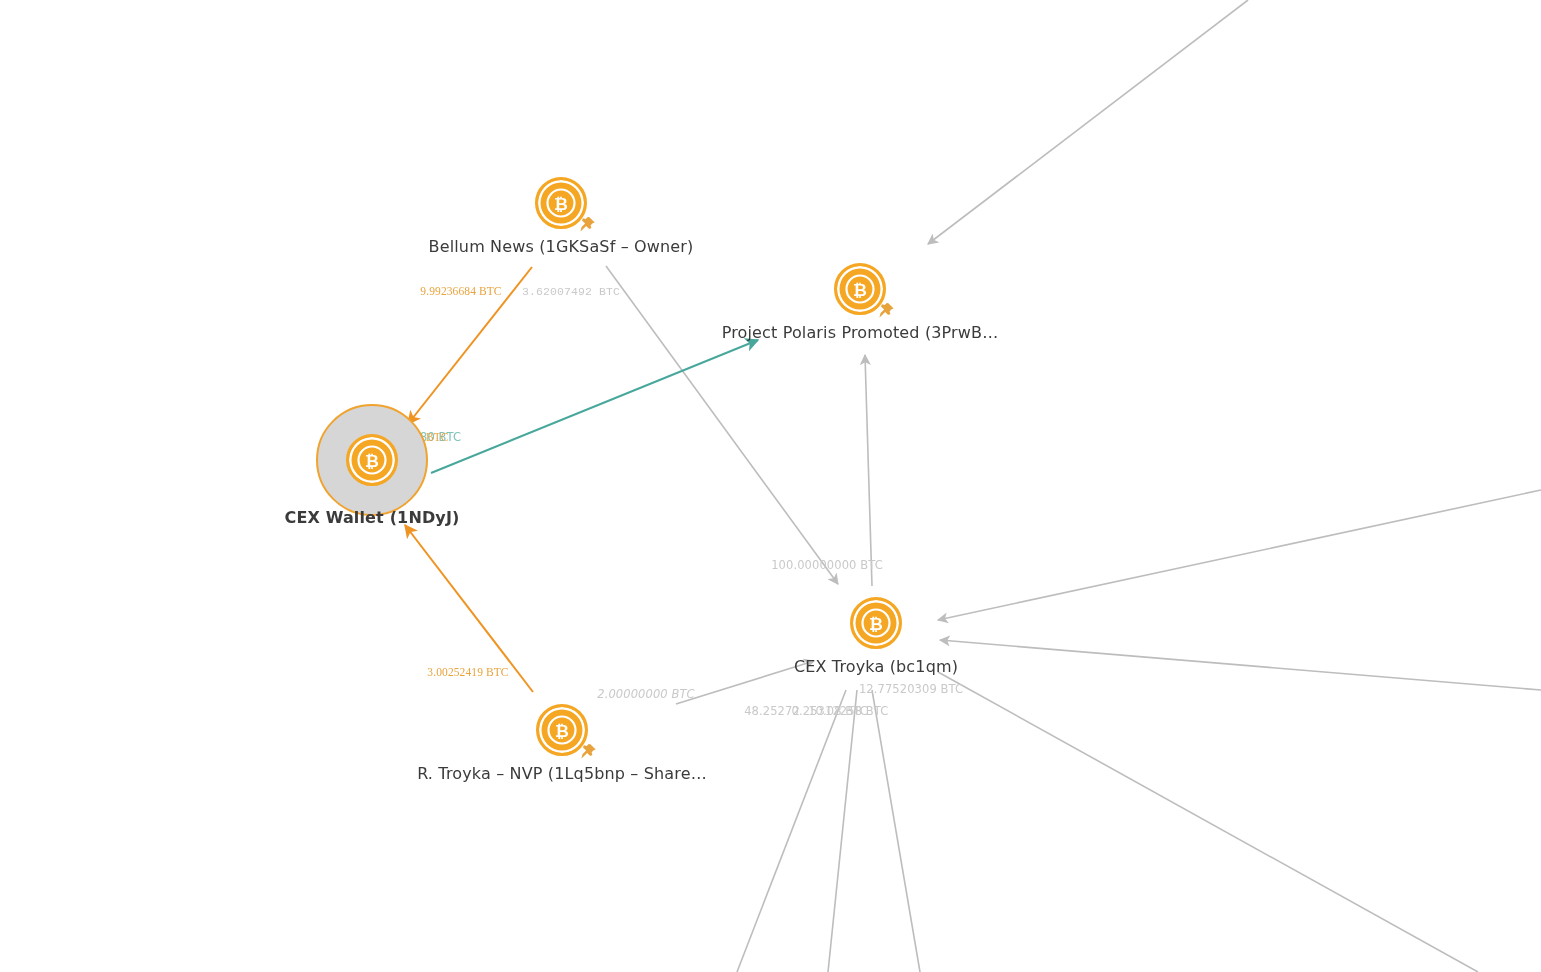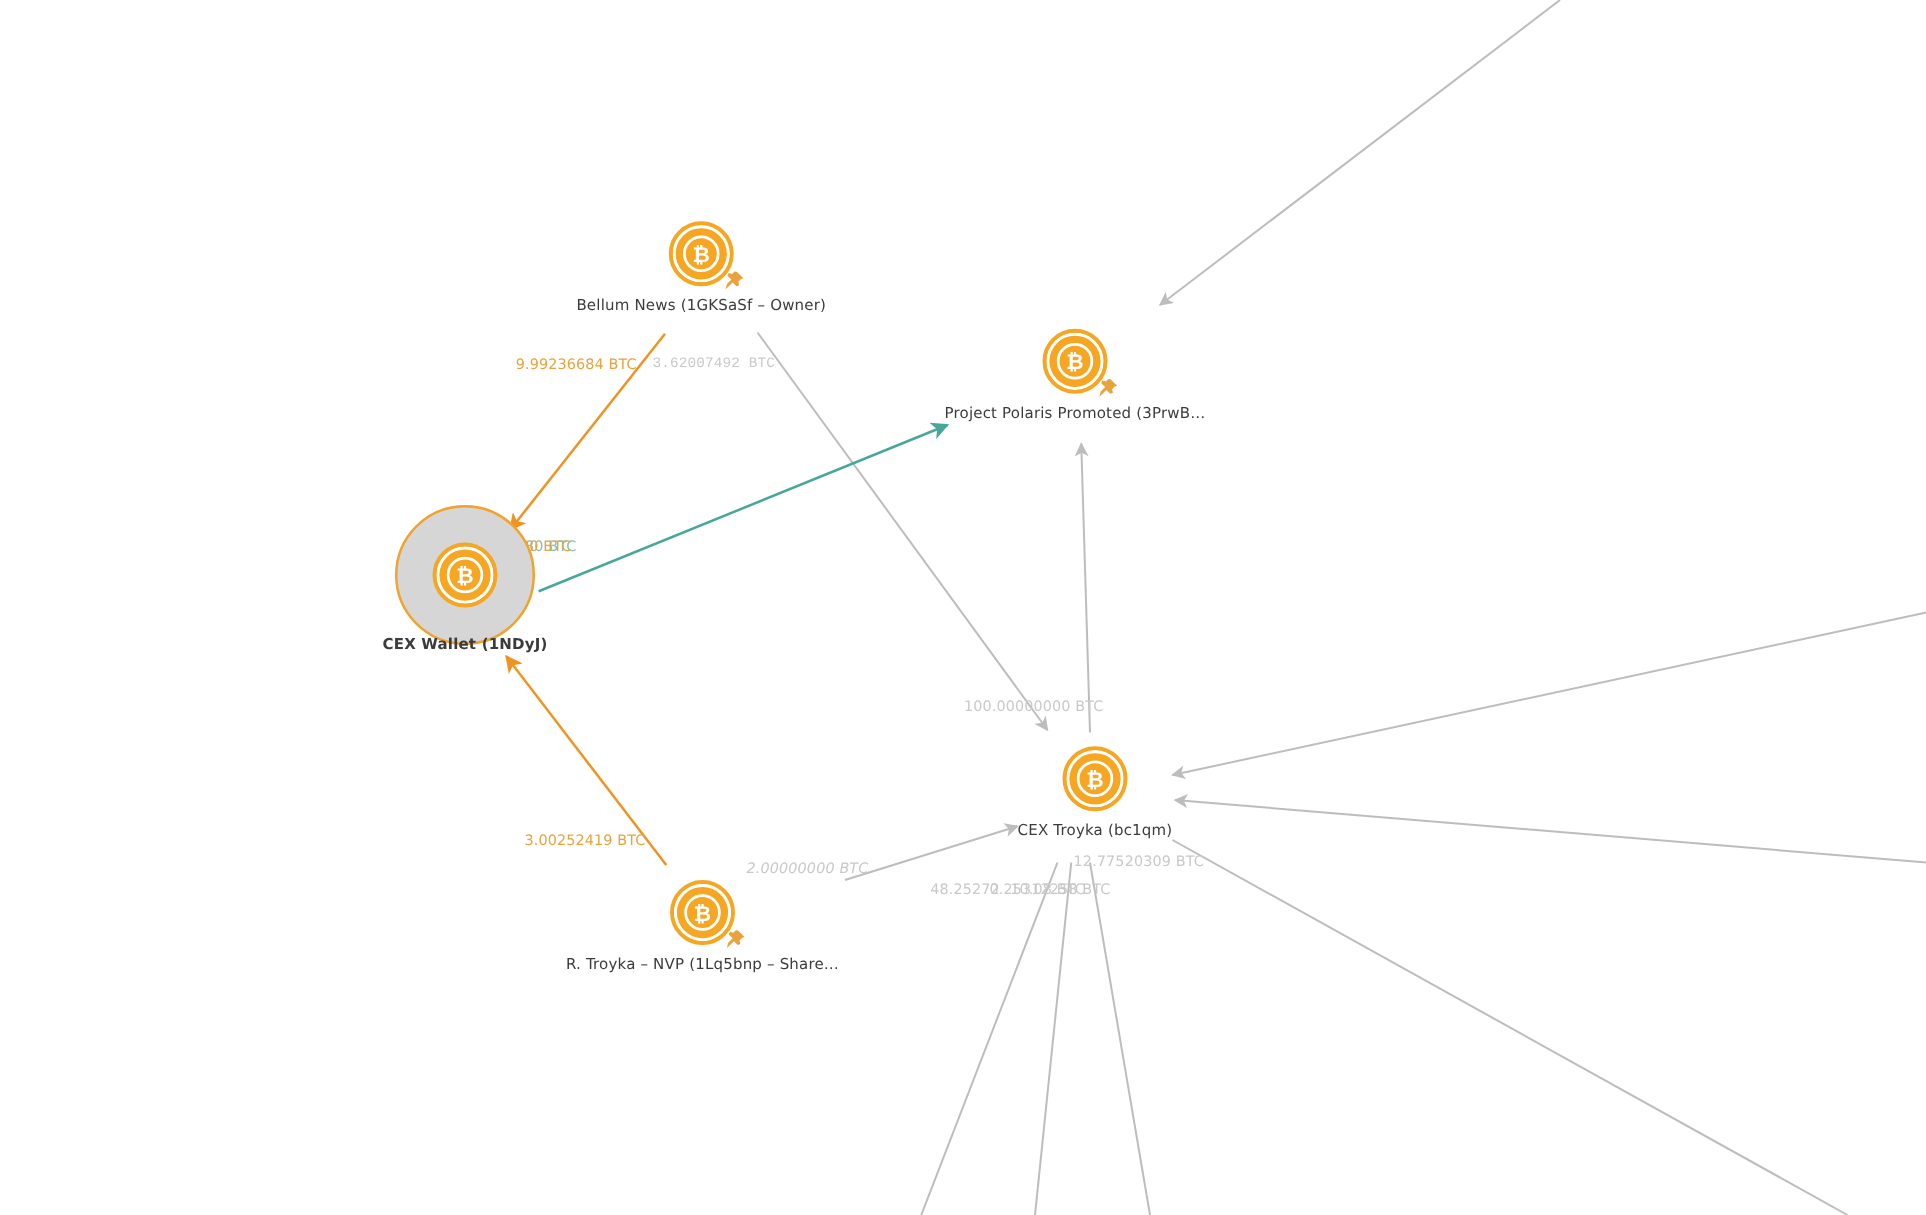--- a/index.html
+++ b/index.html
@@ -28,21 +28,21 @@
 
   .edge-label {
     position: absolute;
     white-space: nowrap;
     font-size: 11.5px;
     letter-spacing: .1px;
     transform: translate(-50%, -50%);
     pointer-events: auto;
   }
   .lbl-gray   { color: #c9c9c9; }
-  .lbl-orange { color: #e8a33d; }
+  .lbl-orange { color: #e8a33d; font-family: Liberation Serif, serif; }
   .lbl-teal   { color: #7fc3b9; }
 
   .node {
     position: absolute;
     transform: translate(-50%, -50%);
     width: 0; height: 0;
   }
   .node-halo {
     position: absolute;
     left: 50%; top: 50%;
@@ -67,21 +67,21 @@
     align-items: center;
     justify-content: center;
   }
   .coin svg { display: block; }
   .node-label {
     position: absolute;
     left: 50%;
     top: 34px;
     transform: translateX(-50%);
     white-space: nowrap;
-    font-size: 12px;
+    font-size: 16px;
     color: #3b3b3b;
     letter-spacing: .15px;
   }
   .node.selected .node-label { top: 48px; font-weight: bold; }
   .pin-icon {
     position: absolute;
     left: 16px;
     top: 12px;
     width: 20px;
     height: 20px;

